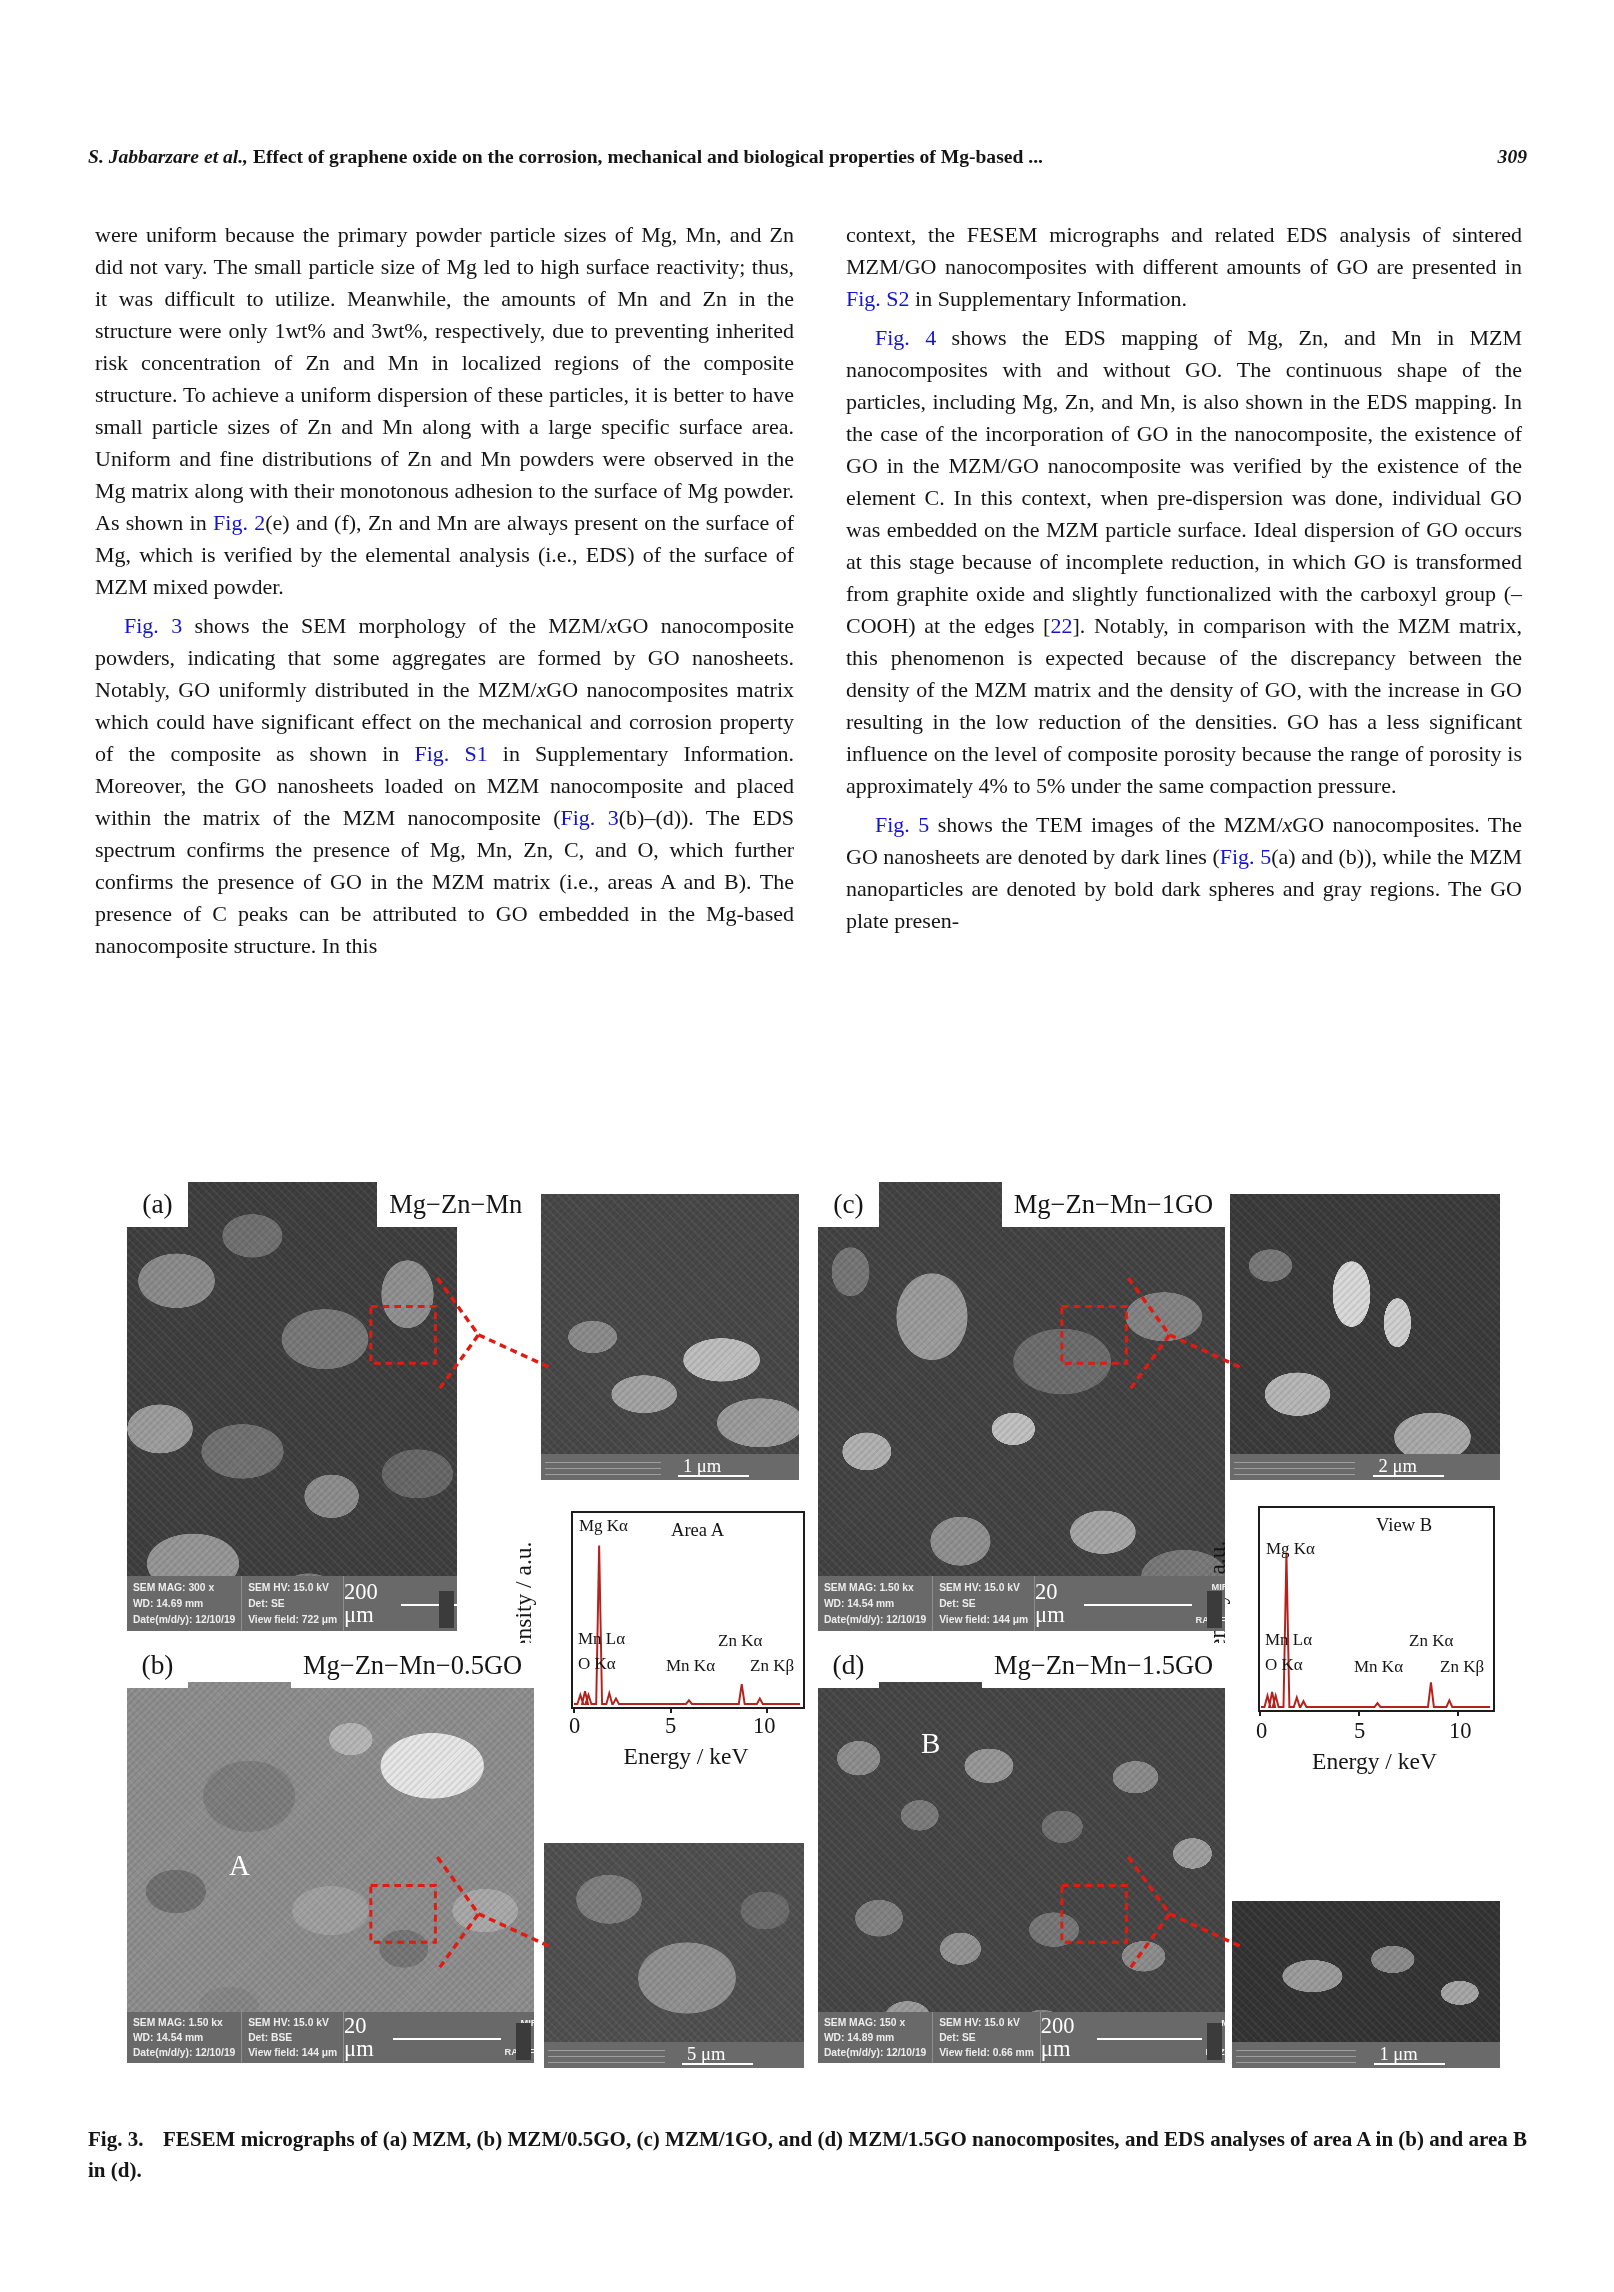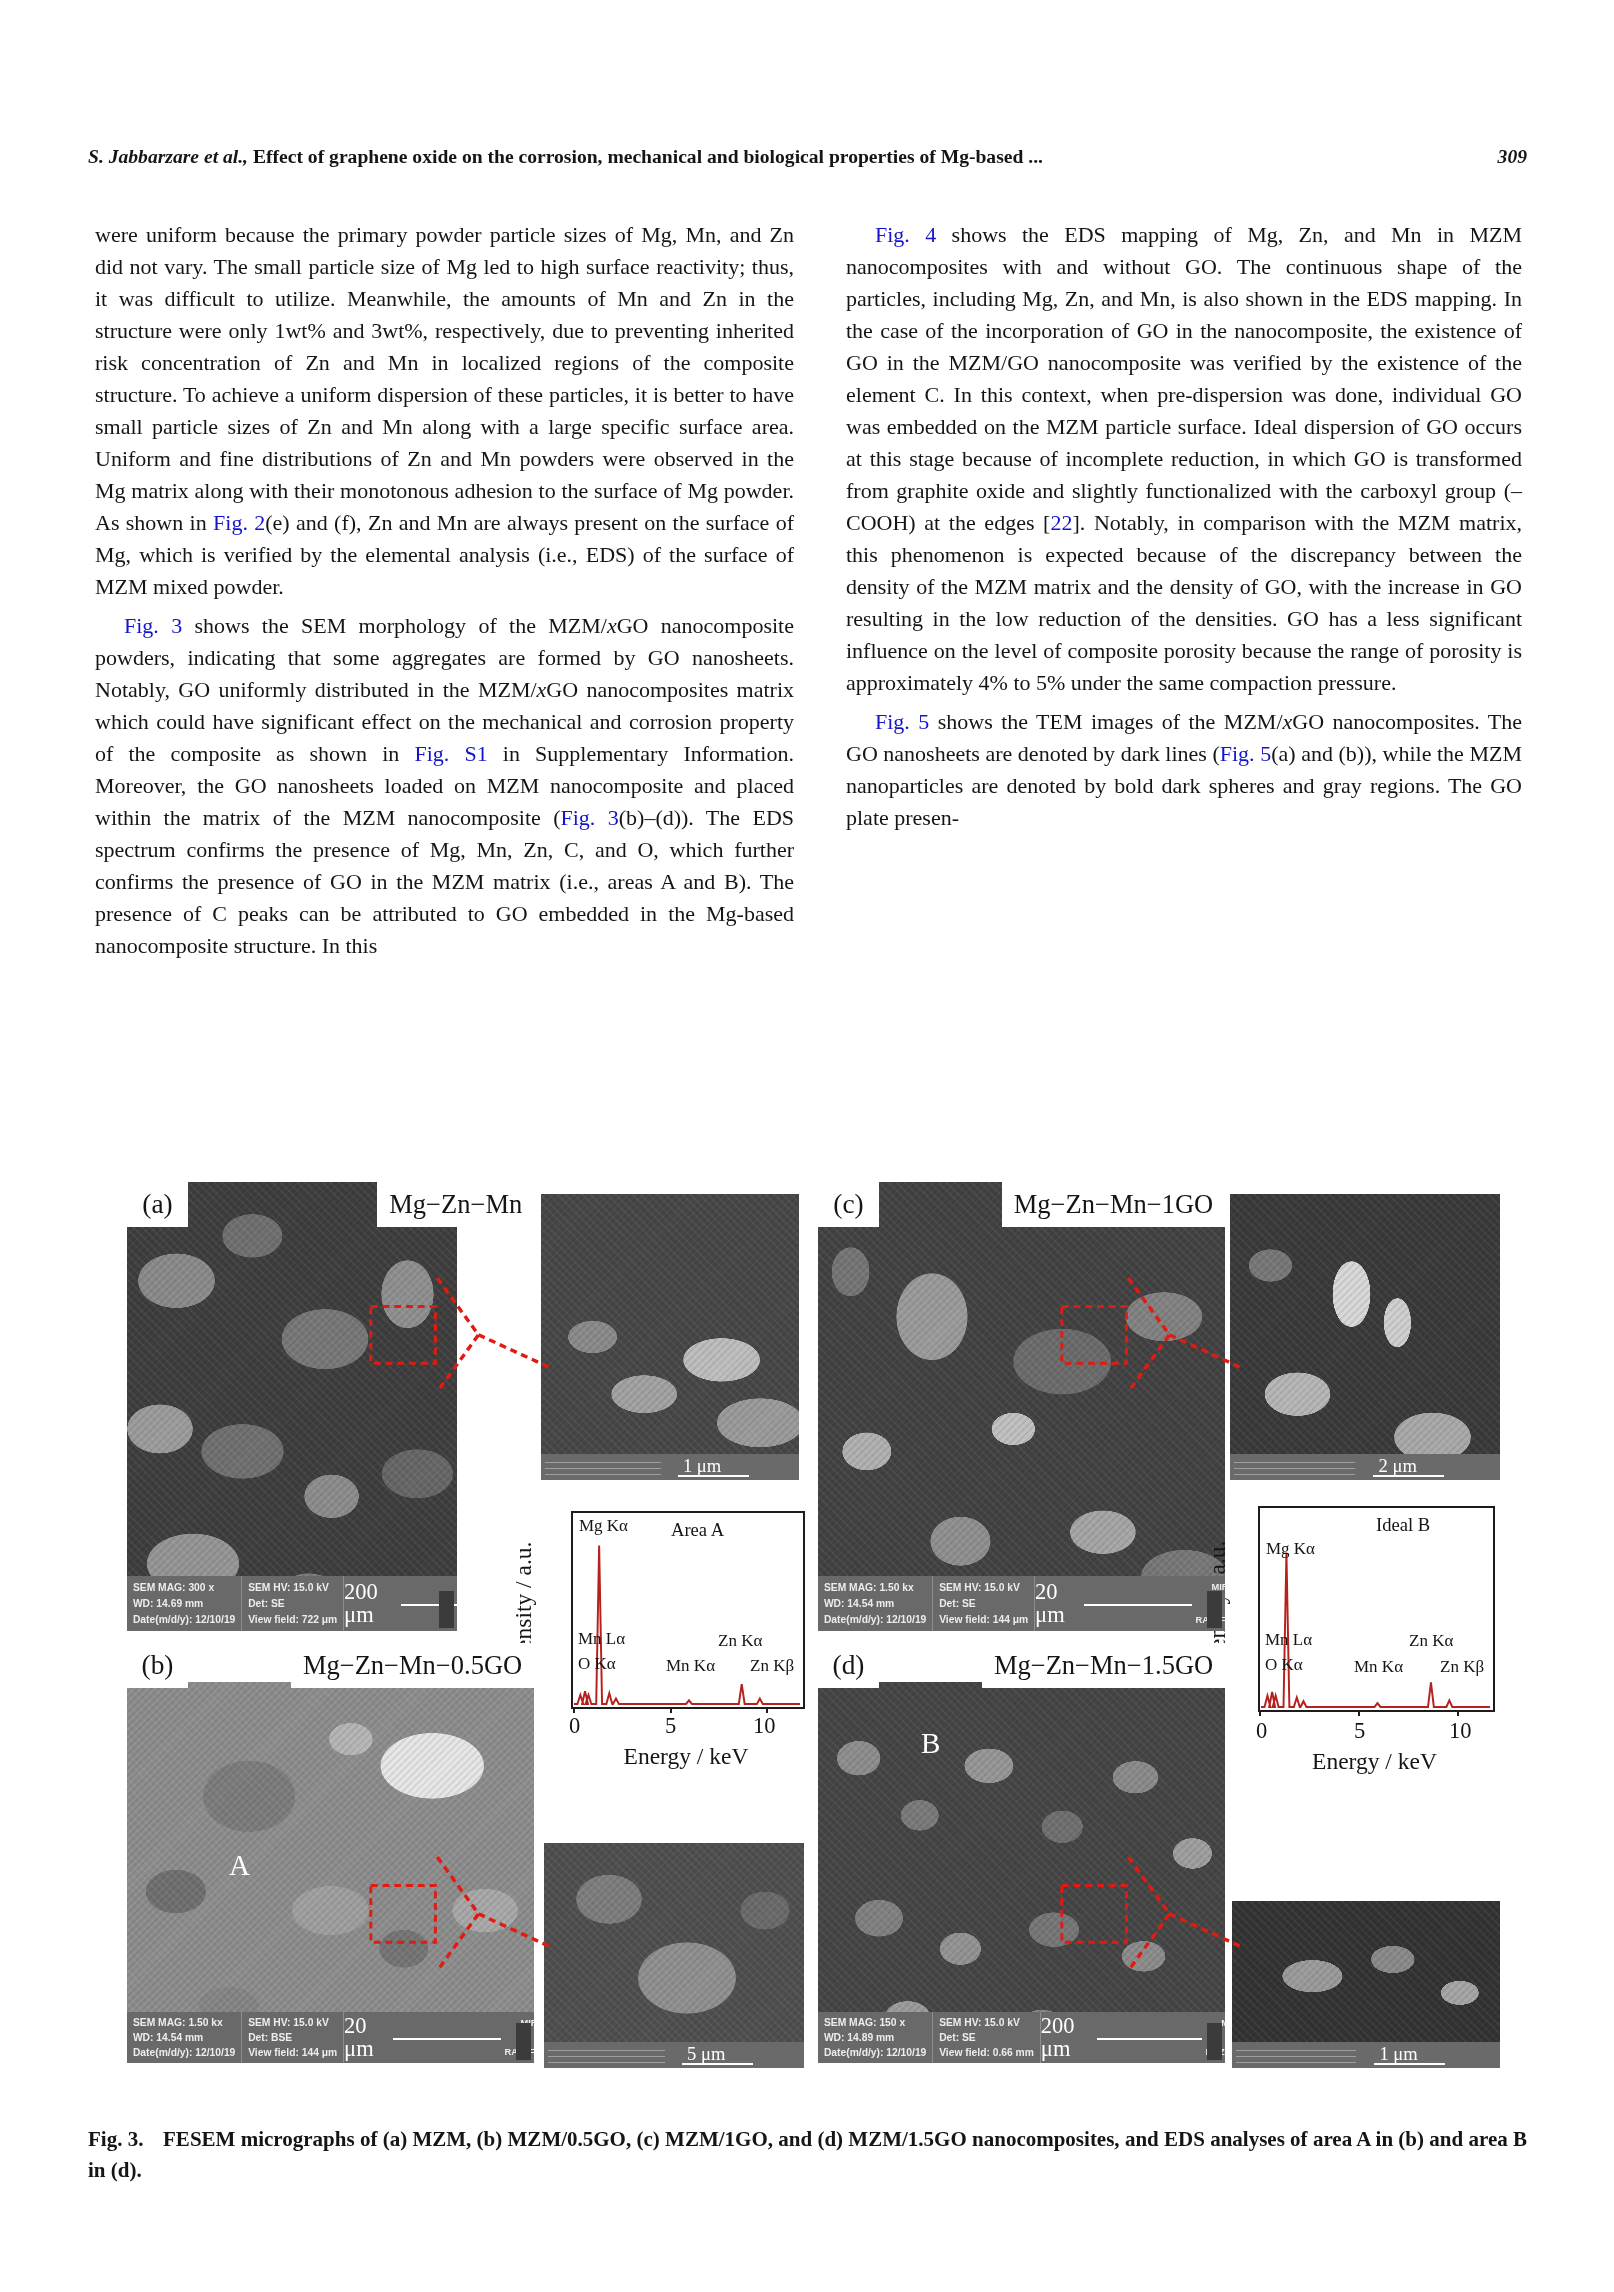--- a/index.html
+++ b/index.html
@@ -186,20 +186,21 @@
   <div class="header">
     <div><span class="authors">S. Jabbarzare et al.,</span> <span>Effect of graphene oxide on the corrosion, mechanical and biological properties of Mg-based ...</span></div>
     <div class="page-no">309</div>
   </div>
 
   <div class="col" id="col-left">
     <p><span>were uniform because the primary powder particle sizes of Mg, Mn, and Zn did not vary. The small particle size of Mg led to high surface reactivity; thus, it was difficult to utilize. Meanwhile, the amounts of Mn and Zn in the structure were only 1wt% and 3wt%, respectively, due to preventing inherited risk concentration of Zn and Mn in localized regions of the composite structure. To achieve a uniform dispersion of these particles, it is better to have small particle sizes of Zn and Mn along with a large specific surface area. Uniform and fine distributions of Zn and Mn powders were observed in the Mg matrix along with their monotonous adhesion to the surface of Mg powder. As shown in </span><span class="link">Fig. 2</span><span>(e) and (f), Zn and Mn are always present on the surface of Mg, which is verified by the elemental analysis (i.e., EDS) of the surface of MZM mixed powder.</span></p>
     <p class="indent"><span class="link">Fig. 3</span><span> shows the SEM morphology of the MZM/</span><span class="i">x</span><span>GO nanocomposite powders, indicating that some aggregates are formed by GO nanosheets. Notably, GO uniformly distributed in the MZM/</span><span class="i">x</span><span>GO nanocomposites matrix which could have significant effect on the mechanical and corrosion property of the composite as shown in </span><span class="link">Fig. S1</span><span> in Supplementary Information. Moreover, the GO nanosheets loaded on MZM nanocomposite and placed within the matrix of the MZM nanocomposite (</span><span class="link">Fig. 3</span><span>(b)–(d)). The EDS spectrum confirms the presence of Mg, Mn, Zn, C, and O, which further confirms the presence of GO in the MZM matrix (i.e., areas A and B). The presence of C peaks can be attributed to GO embedded in the Mg-based nanocomposite structure. In this</span></p>
   </div>
   <div class="col" id="col-right">
+    <p><span>context, the FESEM micrographs and related EDS analysis of sintered MZM/GO nanocomposites with different amounts of GO are presented in </span><span class="link">Fig. S2</span><span> in Supplementary Information.</span></p>
     <p class="indent"><span class="link">Fig. 4</span><span> shows the EDS mapping of Mg, Zn, and Mn in MZM nanocomposites with and without GO. The continuous shape of the particles, including Mg, Zn, and Mn, is also shown in the EDS mapping. In the case of the incorporation of GO in the nanocomposite, the existence of GO in the MZM/GO nanocomposite was verified by the existence of the element C. In this context, when pre-dispersion was done, individual GO was embedded on the MZM particle surface. Ideal dispersion of GO occurs at this stage because of incomplete reduction, in which GO is transformed from graphite oxide and slightly functionalized with the carboxyl group (–COOH) at the edges [</span><span class="link">22</span><span>]. Notably, in comparison with the MZM matrix, this phenomenon is expected because of the discrepancy between the density of the MZM matrix and the density of GO, with the increase in GO resulting in the low reduction of the densities. GO has a less significant influence on the level of composite porosity because the range of porosity is approximately 4% to 5% under the same compaction pressure.</span></p>
     <p class="indent"><span class="link">Fig. 5</span><span> shows the TEM images of the MZM/</span><span class="i">x</span><span>GO nanocomposites. The GO nanosheets are denoted by dark lines (</span><span class="link">Fig. 5</span><span>(a) and (b)), while the MZM nanoparticles are denoted by bold dark spheres and gray regions. The GO plate presen-</span></p>
   </div>
 
   <div class="sem-main" id="a-img">
     <div class="tex"></div>
     <div class="speckle"></div>
     <div class="info-bar">
       <div class="ib-col">
         <span>SEM MAG: 300 x</span>
@@ -390,21 +391,21 @@
   <div class="xlab" id="eds-a-xlab">Energy / keV</div>
 
   <div class="eds-ylab" id="eds-b-ylab">Intensity / a.u.</div>
   <div class="eds-box" id="eds-b-box">
     <div class="spectrum">
         <svg viewBox="0 0 238 206">
           <polyline points="1.0,203.0 4.6,203.0 7.6,191.5 10.6,203.0 9.4,203.0 12.4,187.6 15.4,203.0 13.0,203.0 16.0,191.5 19.0,203.0 24.0,203.0 27.0,45.6 30.0,203.0 34.6,203.0 37.6,193.4 40.6,203.0 41.4,203.0 44.4,197.2 47.4,203.0 117.0,203.0 120.0,199.2 123.0,203.0 171.6,203.0 174.6,178.0 177.6,203.0 190.4,203.0 193.4,196.3 196.4,203.0 235.0,203.0" fill="none" stroke="#b5211d" stroke-width="2"></polyline>
         </svg>
       </div>
     <span class="lbl lbl-mg">Mg Kα</span>
-    <span class="lbl lbl-title">Ideal B</span>
+    <span class="lbl lbl-title">View B</span>
     <span class="lbl lbl-mnl">Mn Lα</span>
     <span class="lbl lbl-o">O Kα</span>
     <span class="lbl lbl-mnk">Mn Kα</span>
     <span class="lbl lbl-znka">Zn Kα</span>
     <span class="lbl lbl-znkb">Zn Kβ</span>
   </div>
   <span class="tmark" id="eds-b-m0"></span>
   <span class="tmark" id="eds-b-m5"></span>
   <span class="tmark" id="eds-b-m10"></span>
   <span class="tick" id="eds-b-t0">0</span>

